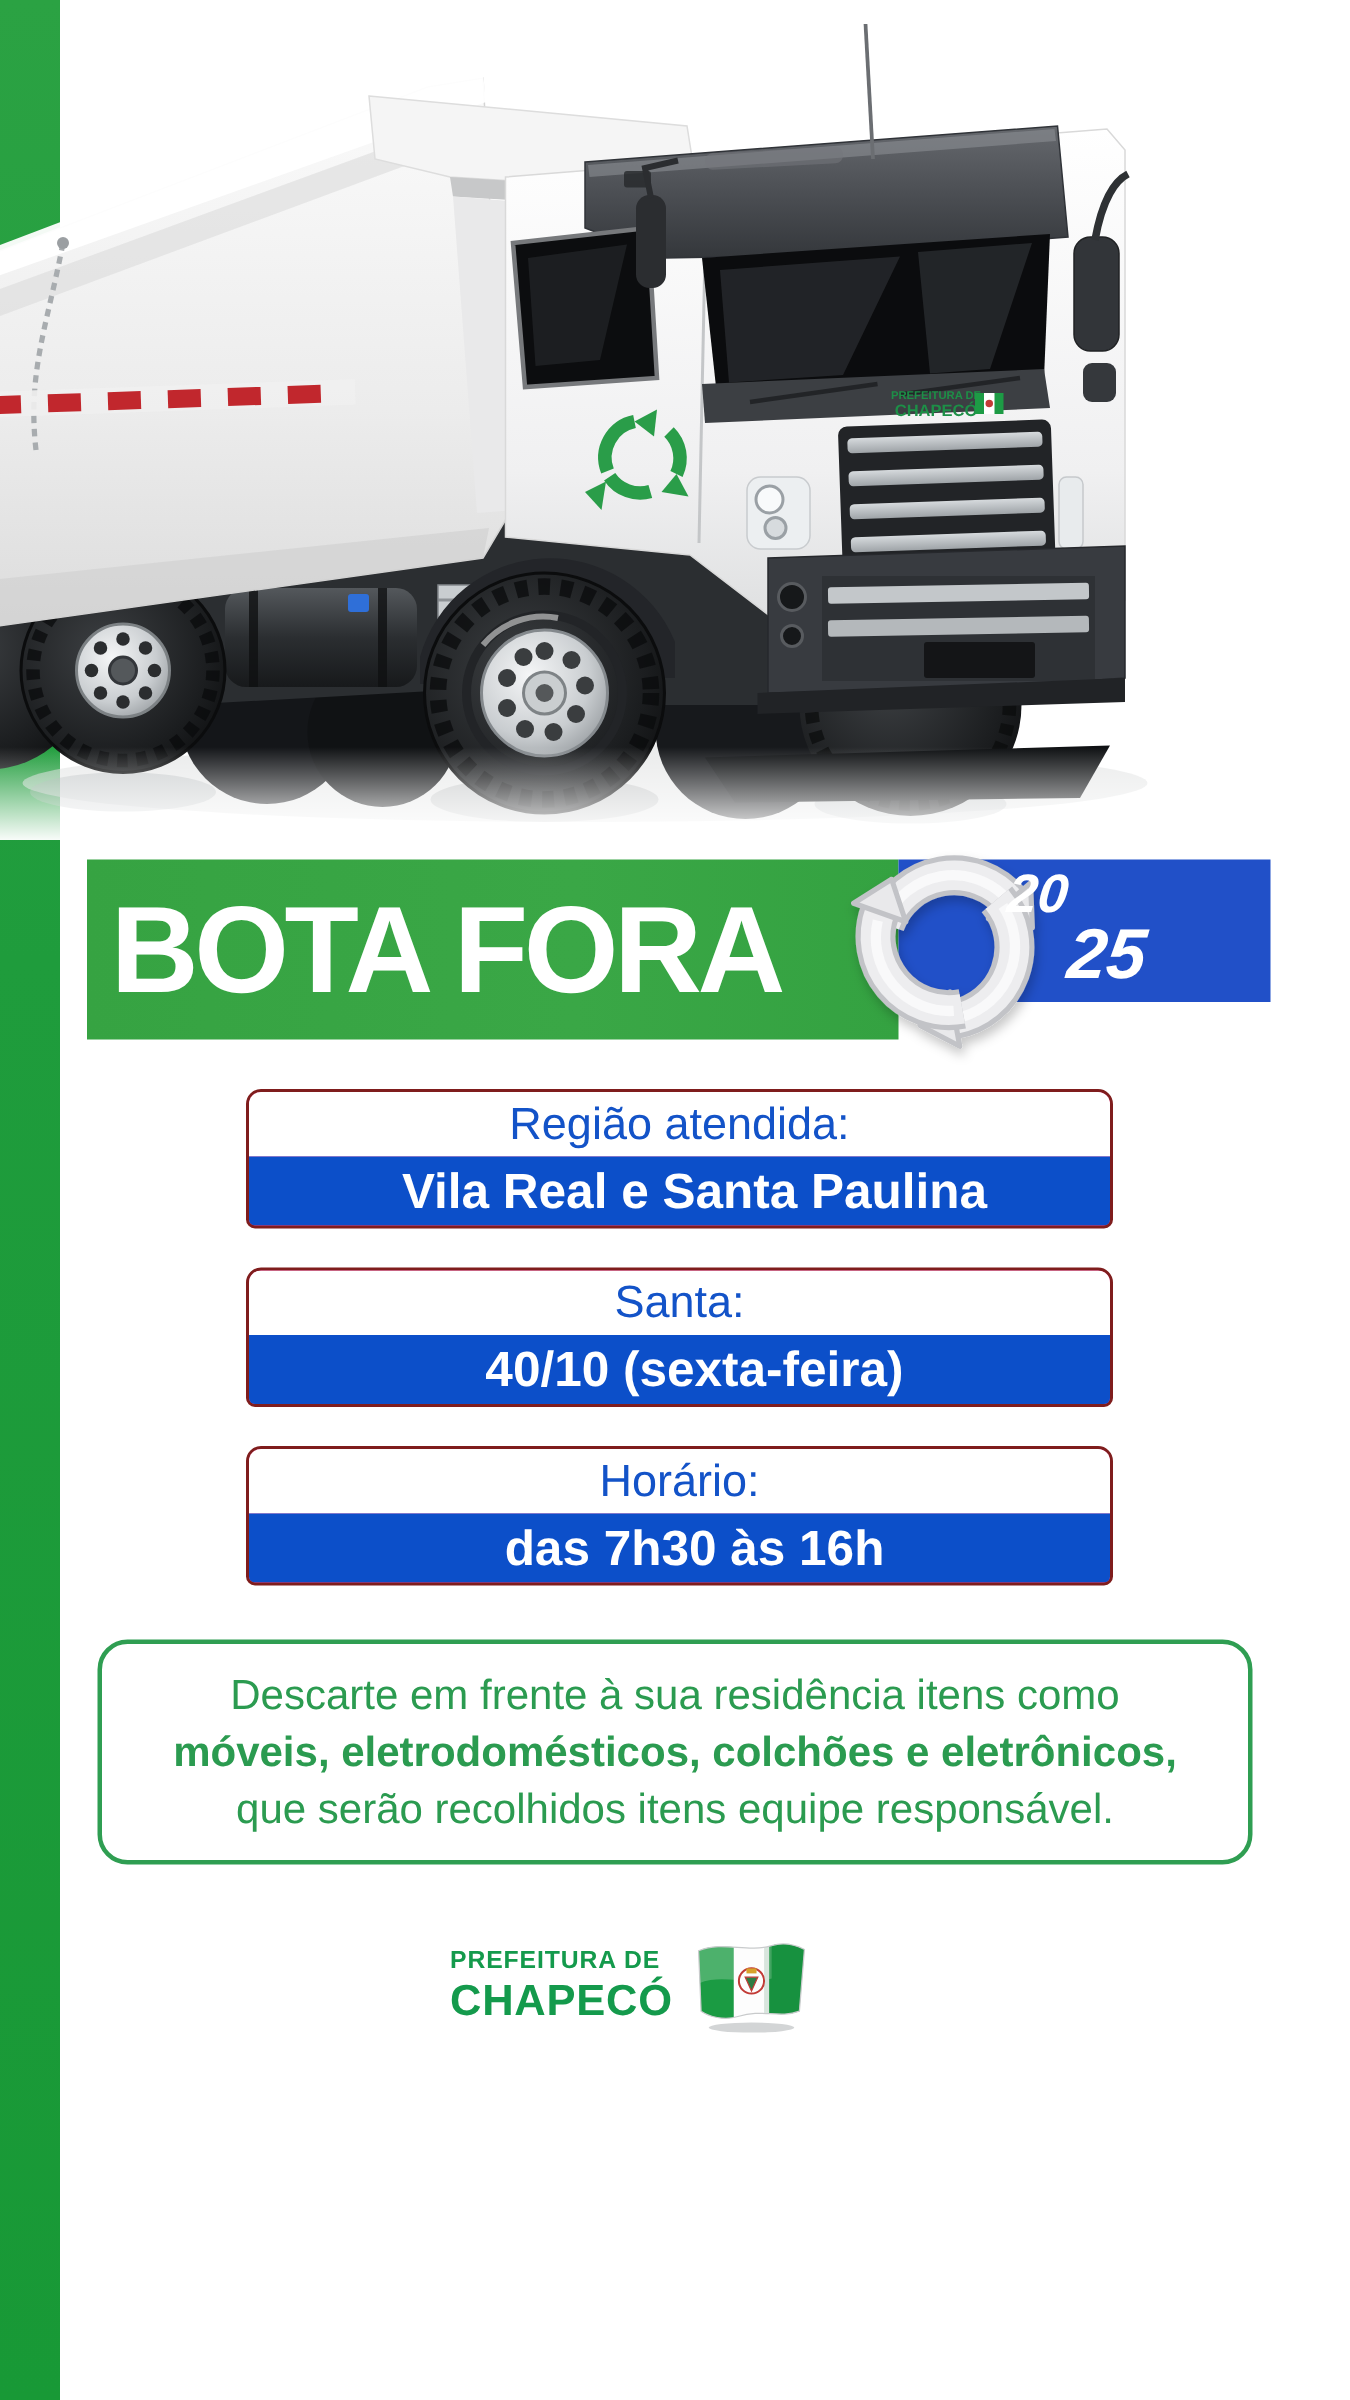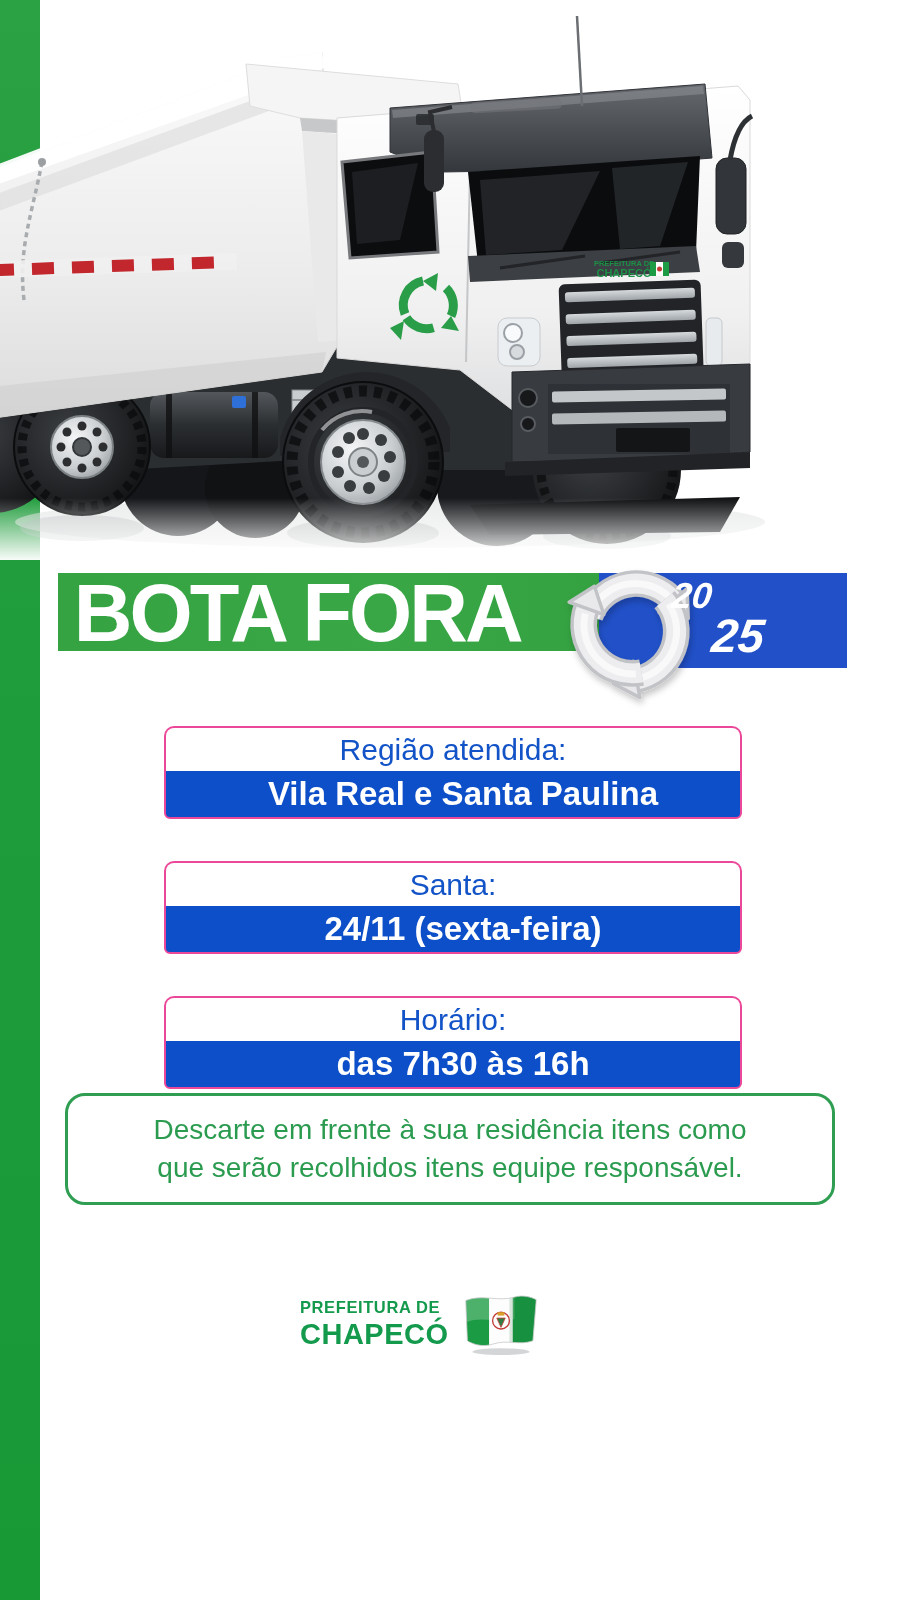--- a/index.html
+++ b/index.html
@@ -15,21 +15,21 @@
     z-index:0;
   }
   
   #truck{position:absolute;left:0;top:0;width:900px;height:560px;z-index:1;}
   
   #banner{
     position:absolute;left:58px;top:573px;width:789px;height:95px;
     display:flex;z-index:2;
   }
   #banner .green{
-    flex:0 0 541px;height:78px;
+    flex:0 0 541px;height:120px;
     background:linear-gradient(90deg,#36a342 0%,#3aa746 60%,#34a241 100%);
     display:flex;align-items:center;
   }
   #banner .blue{
     flex:1;height:95px;background:#2150c8;position:relative;
   }
   #banner-title{
     color:#ffffff;font-weight:700;font-size:82px;letter-spacing:-3px;
     padding-left:16px;white-space:nowrap;transform:scaleX(.99);transform-origin:left center;
     line-height:95px;
@@ -37,22 +37,22 @@
   .year{
     position:absolute;color:#ffffff;font-weight:700;font-style:italic;
     transform:skewX(-6deg);z-index:4;line-height:1;
   }
   #year-top{left:672px;top:578px;font-size:36px;}
   #year-bottom{left:712px;top:612px;font-size:47px;}
   #recycle3d{position:absolute;left:546px;top:540px;width:172px;height:172px;z-index:3;}
   
   #info{position:absolute;left:164px;top:726px;width:578px;z-index:2;}
   .ibox{
-    border:2px solid #ec4899;border-radius:10px 10px 6px 6px;overflow:hidden;
-    margin-bottom:42px;background:#ec4899;
+    border:2px solid #7f1d1d;border-radius:10px 10px 6px 6px;overflow:hidden;
+    margin-bottom:26px;background:#ec4899;
   }
   .ibox .lbl{
     height:43px;line-height:43px;text-align:center;color:#1353c8;
     font-size:30px;font-weight:500;background:#ffffff;
   }
   .ibox .val{
     height:46px;line-height:46px;text-align:center;color:#ffffff;
     font-size:33px;font-weight:700;background:#0c4fc9;padding-left:20px;
   }
   
@@ -322,30 +322,31 @@
     </g>
   </svg>
 
   <div id="info">
     <div class="ibox">
       <div class="lbl">Região atendida:</div>
       <div class="val">Vila Real e Santa Paulina</div>
     </div>
     <div class="ibox">
       <div class="lbl">Santa:</div>
-      <div class="val">24/11 (sexta-feira)</div>
+      <div class="val">40/10 (sexta-feira)</div>
     </div>
     <div class="ibox">
       <div class="lbl">Horário:</div>
       <div class="val">das 7h30 às 16h</div>
     </div>
   </div>
 
   <div id="desc">
     <div>Descarte em frente à sua residência itens como</div>
+    <div class="b">móveis, eletrodomésticos, colchões e eletrônicos,</div>
     <div>que serão recolhidos itens equipe responsável.</div>
   </div>
 
   <div id="footer">
     <div class="txt">
       <span class="l1">PREFEITURA DE</span>
       <span class="l2">CHAPECÓ</span>
     </div>
     <svg width="84" height="64" viewBox="0 0 100 76">
       <defs>

